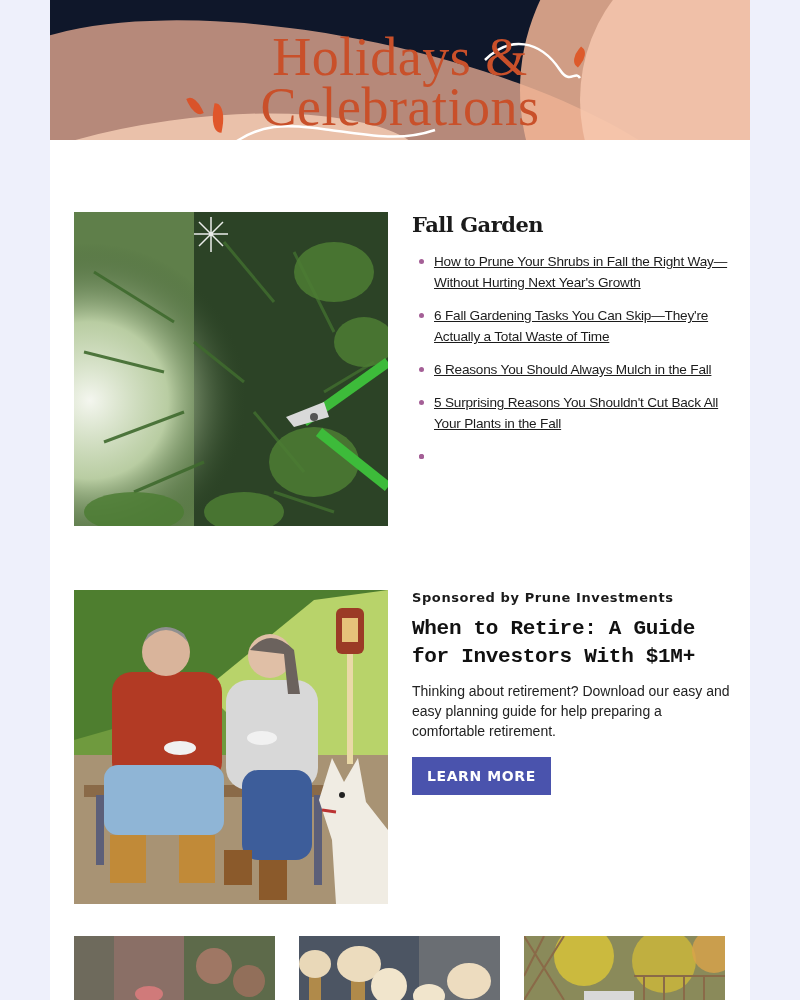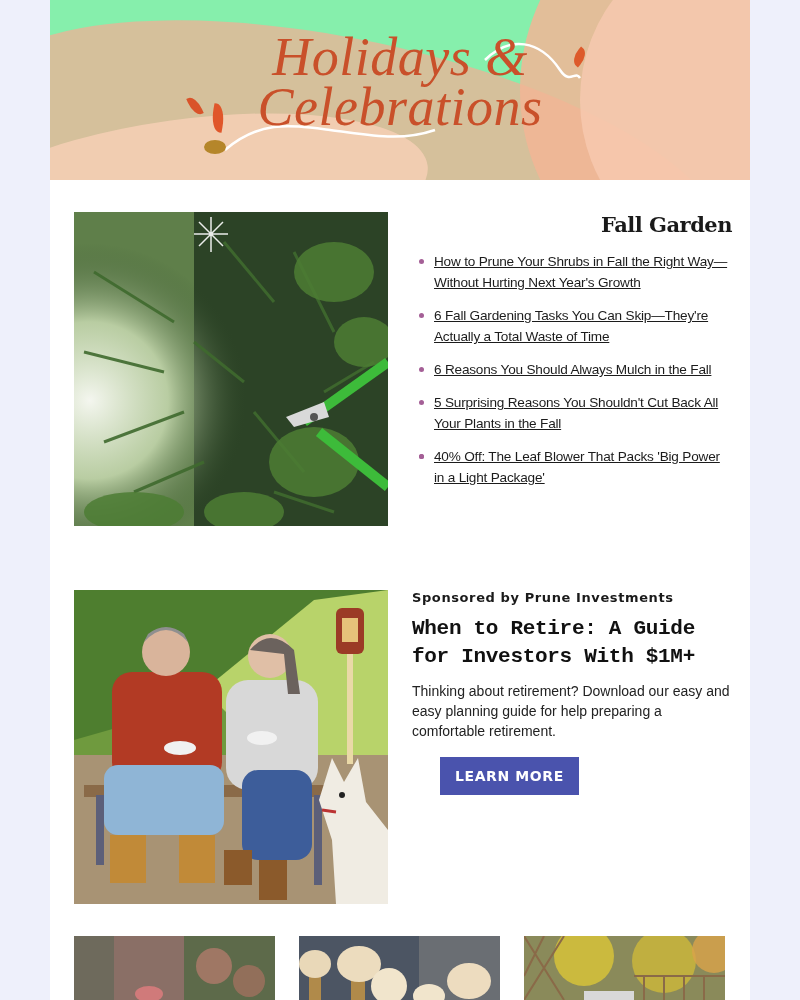--- a/index.html
+++ b/index.html
@@ -7,23 +7,22 @@
     width: 800px; height: 1000px; overflow: hidden;
     background: #eef0fb;
     font-family: "DejaVu Sans", sans-serif;
   }
   .email {
     position: absolute; left: 50px; top: 0; width: 700px; height: 1000px;
     background: #ffffff;
   }
   
   .banner {
-    position: relative; width: 700px; height: 180px; overflow: hidden;
-    background: #86efac;
-    font-style: italic;
+    position: relative; width: 700px; height: 140px; overflow: hidden;
+    background: #0f172a;
   }
   .banner .swoosh { position: absolute; border-radius: 50%; }
   .banner .sw1 { left: -80px; top: 40px; width: 760px; height: 260px; background: #efb096; opacity: .75; transform: rotate(12deg); }
   .banner .sw2 { left: 470px; top: -120px; width: 420px; height: 420px; background: #f2b595; opacity: .85; }
   .banner .sw3 { left: 530px; top: -60px; width: 300px; height: 320px; background: #f7c9b0; opacity: .8; }
   .banner .sw4 { left: -120px; top: 120px; width: 500px; height: 160px; background: #f8cfb6; opacity: .8; transform: rotate(-8deg); }
   .banner-title {
     position: absolute; left: 0; right: 0; top: 32px; text-align: center;
     font-family: "Liberation Serif", "DejaVu Serif", serif;
     color: #c9502a; font-size: 54px; line-height: 50px; letter-spacing: 0.5px;
@@ -34,21 +33,21 @@
   .leaf.l2 { left: 162px; top: 104px; width: 12px; height: 28px; background: #e0562a; transform: rotate(10deg); }
   .leaf.l3 { left: 154px; top: 140px; width: 22px; height: 14px; background: #b5862a; border-radius: 50%; }
   .leaf.l4 { left: 524px; top: 48px; width: 11px; height: 18px; background: #dd5a2b; transform: rotate(40deg); }
   .curl { position: absolute; }
   
   .section { position: absolute; left: 24px; width: 652px; }
   .img-box { position: absolute; left: 0; overflow: hidden; }
   .content { position: absolute; left: 338px; width: 320px; }
   .fg-heading {
     font-family: "DejaVu Serif", serif; font-weight: bold; font-size: 21px;
-    color: #1a1a1a; margin: 0; letter-spacing: -0.5px; text-align: right;
+    color: #1a1a1a; margin: 0; letter-spacing: -0.5px;
   }
   ul.links { list-style: none; margin: 14px 0 0 0; padding: 0; }
   ul.links li { position: relative; padding-left: 22px; margin-bottom: 12px; }
   ul.links li .bullet {
     position: absolute; left: 7px; top: 8px; width: 5px; height: 5px; border-radius: 50%;
     background: #a45f96;
   }
   ul.links li a {
     color: #1c1c1c; font-size: 13.6px; line-height: 20px;
     font-family: "Liberation Sans", sans-serif; letter-spacing: -0.2px;
@@ -61,21 +60,21 @@
     font-family: Liberation Mono, monospace; font-weight: bold; font-size: 21px; line-height: 28px;
     color: #111; margin: 10px 0 0 0; letter-spacing: -0.3px;
   }
   .ad-body {
     font-family: "Liberation Sans", sans-serif; font-size: 14px; line-height: 20px;
     color: #222; margin: 10px 0 0 0;
   }
   .cta {
     display: inline-block; margin-top: 16px; background: #4a53ad; color: #fff;
     font-family: "DejaVu Sans", sans-serif; font-weight: bold; font-size: 14px; letter-spacing: 0.6px;
-    padding: 11px 15px; text-decoration: none; margin-left: 28px;
+    padding: 11px 15px; text-decoration: none;
   }
   .thumbs { position: absolute; left: 24px; top: 936px; width: 652px; height: 64px; }
   .thumb { position: absolute; top: 0; width: 201px; height: 64px; overflow: hidden; }
 </style>
 </head>
 <body>
 
 <div class="email">
 
   <div class="banner">
@@ -130,21 +129,21 @@
       </svg>
     </div>
     <div class="content" style="top:0;">
       <h2 class="fg-heading">Fall Garden</h2>
       <ul class="links">
         <li><span class="bullet"></span><a href="#">How to Prune Your Shrubs in Fall the Right Way—Without Hurting Next Year's Growth</a></li>
         <li><span class="bullet"></span><a href="#">6 Fall Gardening Tasks You Can Skip—They're Actually a Total Waste of Time</a></li>
         <li><span class="bullet"></span><a href="#">6 Reasons You Should Always Mulch in the Fall</a></li>
         <li><span class="bullet"></span><a href="#">5 Surprising Reasons You Shouldn't Cut Back All Your Plants in the Fall</a></li>
         <li><span class="bullet"></span></li>
-        <li><span class="bullet"></span><a href="#">40% Off: The Leaf Blower That Packs 'Big Power in a Light Package'</a></li>
+        <li><span class="bullet"></span></li>
       </ul>
     </div>
   </div>
 
   <div class="section" style="top:590px;height:316px;">
     <div class="img-box" style="top:0;width:314px;height:314px;" title="Illustration of a couple sitting on a bench with bowls beside a husky dog">
       <svg width="314" height="314" viewBox="0 0 314 314">
         <rect width="314" height="314" fill="#6f9a3e"></rect>
         <path d="M0 0 L314 0 L314 200 L140 110 L0 150 Z" fill="#4e7e2f"></path>
         <path d="M130 100 L240 10 L314 0 L314 220 L260 230 Z" fill="#b8d36a"></path>

